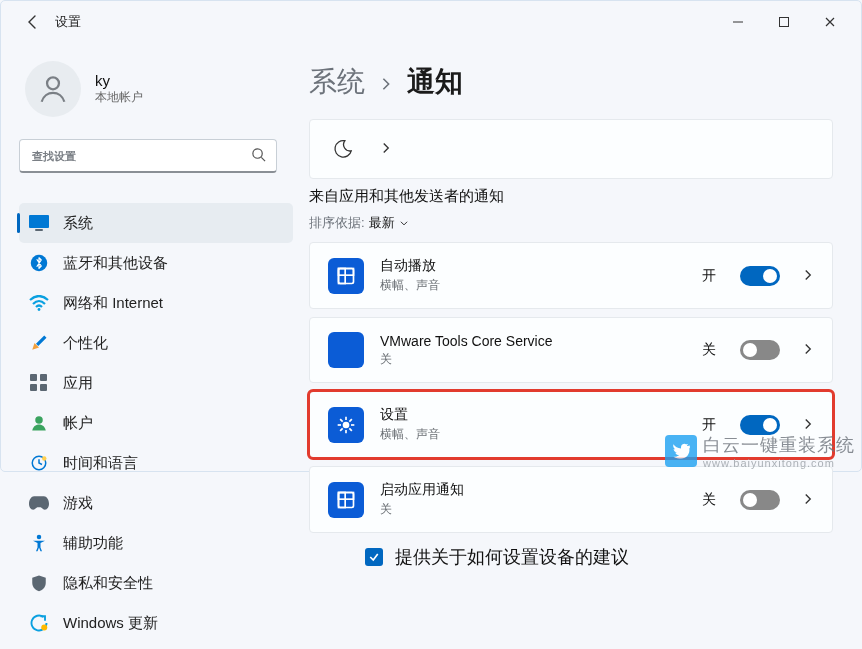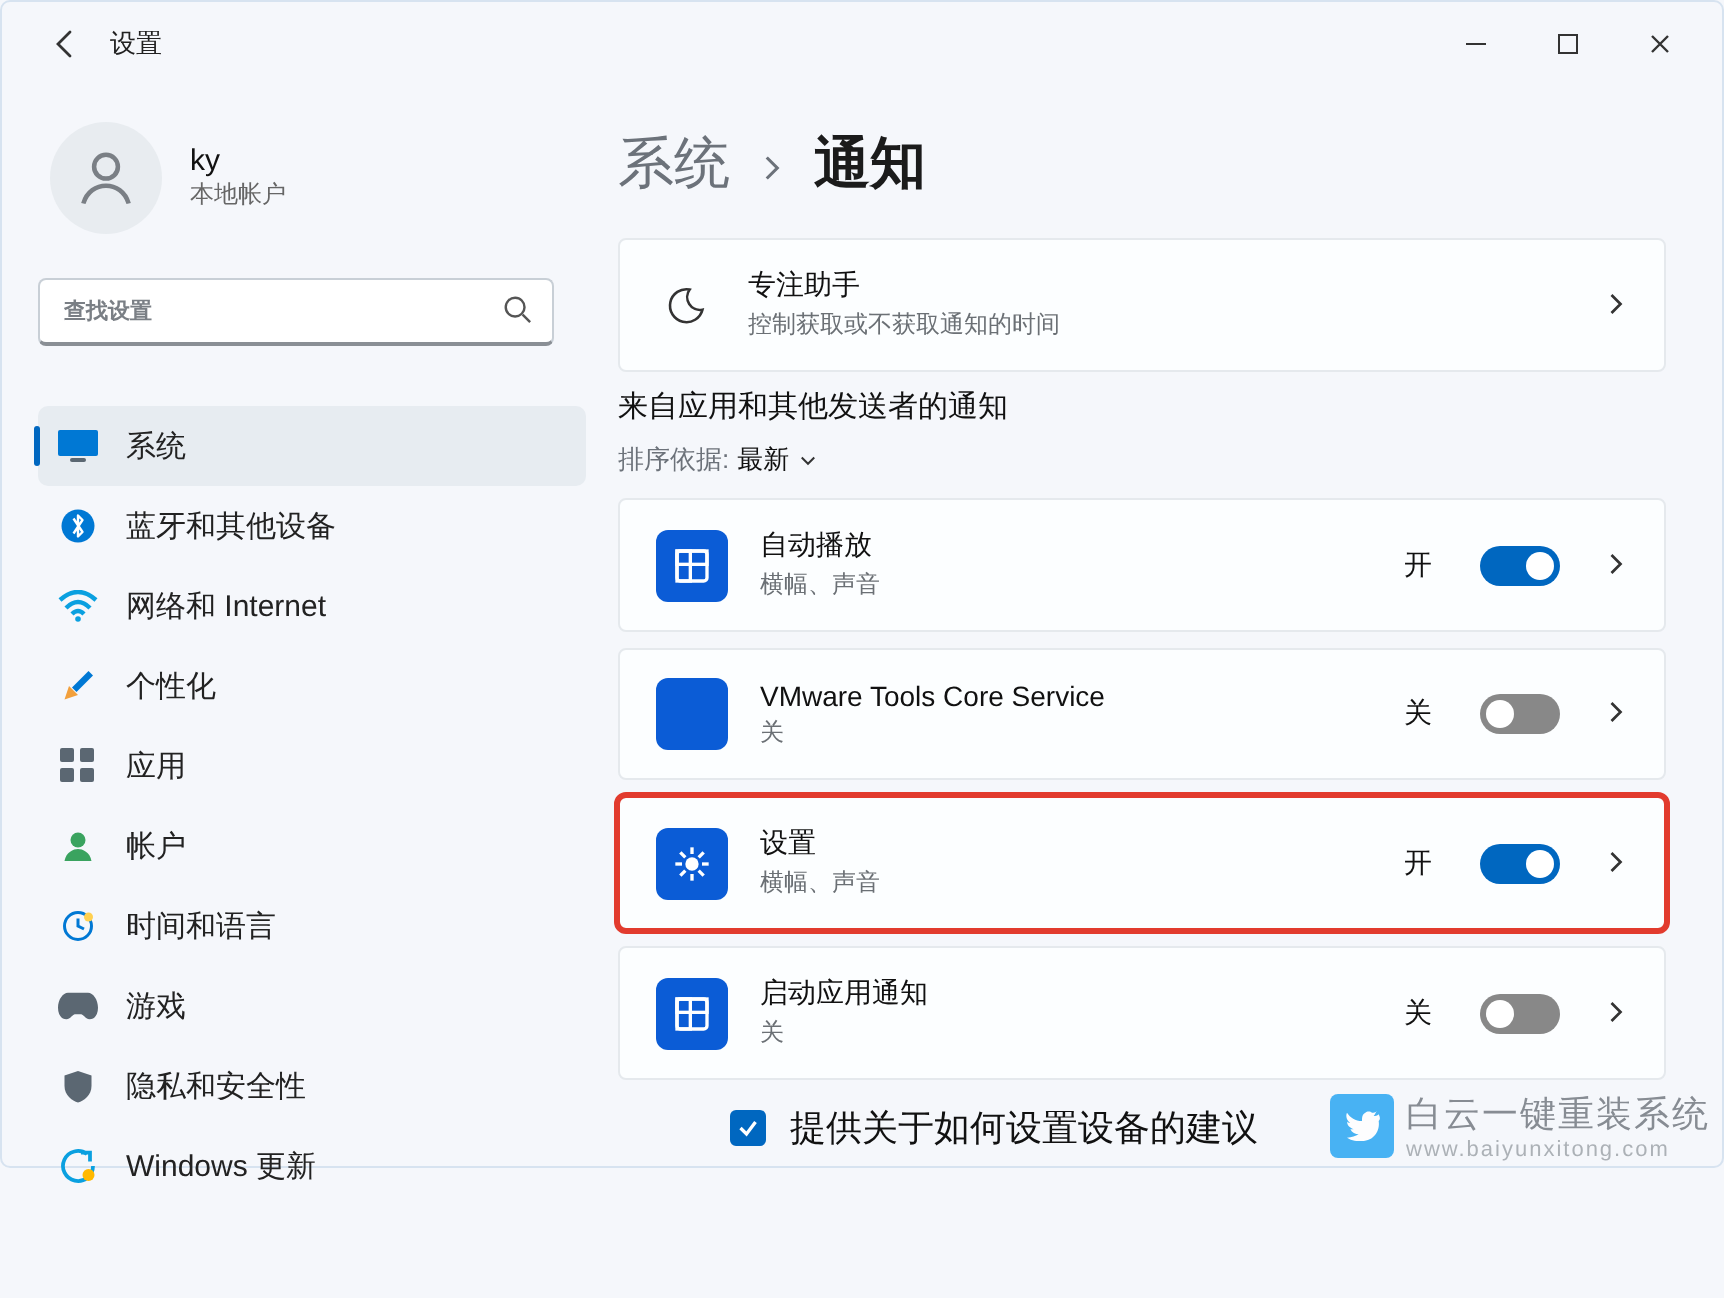--- a/index.html
+++ b/index.html
@@ -9,21 +9,21 @@
     height: 649px;
     overflow: hidden;
     font-family: "Microsoft YaHei", "Segoe UI", sans-serif;
     background: #f5f7fb;
     color: #1b1b1b;
     font-size: 14px;
   }
   .window {
     position: relative;
     width: 862px;
-    height: 584px;
+    height: 472px;
     background: #f5f7fb;
     box-sizing: border-box;
     border: 1px solid #d7e3f0;
     border-radius: 5px;
   }
   
   .titlebar {
     height: 42px;
     display: flex;
     align-items: center;
@@ -377,20 +377,29 @@
           <span class="icon-slot ic-games">
             <svg width="20" height="16" viewBox="0 0 24 16">
                 <path d="M6 0 H18 C21 0 24 4 24 9 C24 13 22 16 19 16 C17 16 16 14 14 13 H10 C8 14 7 16 5 16 C2 16 0 13 0 9 C0 4 3 0 6 0 Z" fill="#5b6772"></path>
               </svg>
           </span>
           <span>游戏</span>
         </div>
         <div class="nav-item">
           <span class="icon-slot">
             <svg width="18" height="18" viewBox="0 0 24 24">
+                <circle cx="12" cy="4" r="3" class="ic-accessibility"></circle>
+                <path d="M4 9 H20 L14 12 V18 L16 23 H14 L12 18 L10 23 H8 L10 18 V12 Z" class="ic-accessibility"></path>
+              </svg>
+          </span>
+          <span>辅助功能</span>
+        </div>
+        <div class="nav-item">
+          <span class="icon-slot">
+            <svg width="18" height="18" viewBox="0 0 24 24">
                 <path d="M12 2 L21 5 V12 C21 18 16 22 12 23 C8 22 3 18 3 12 V5 Z" class="ic-priv"></path>
               </svg>
           </span>
           <span>隐私和安全性</span>
         </div>
         <div class="nav-item">
           <span class="icon-slot">
             <svg width="18" height="18" viewBox="0 0 24 24">
                 <path d="M22 12 A10 10 0 1 1 18 4" stroke="#0aa0e0" stroke-width="2.5" fill="none"></path>
                 <path d="M14 3 L20 3 L20 9" stroke="#0aa0e0" stroke-width="2.5" fill="none"></path>
@@ -411,24 +420,20 @@
             </svg>
         </span>
         <span class="cur">通知</span>
       </div>
 
       <div class="card">
         <div class="lead-icon">
           <svg width="22" height="22" viewBox="0 0 24 24">
               <path d="M14 3 A9 9 0 1 0 21 14 A7 7 0 0 1 14 3 Z" fill="none" stroke="#333" stroke-width="1.4"></path>
             </svg>
-        </div>
-        <div class="texts">
-          <div class="title">专注助手</div>
-          <div class="sub">控制获取或不获取通知的时间</div>
         </div>
         <span class="chev-right">
           <svg width="12" height="12" viewBox="0 0 16 16">
               <path d="M5 2 L11 8 L5 14" stroke="#333" stroke-width="1.8" fill="none"></path>
             </svg>
         </span>
       </div>
 
       <div class="section-title">来自应用和其他发送者的通知</div>
       <div class="sort-row">

